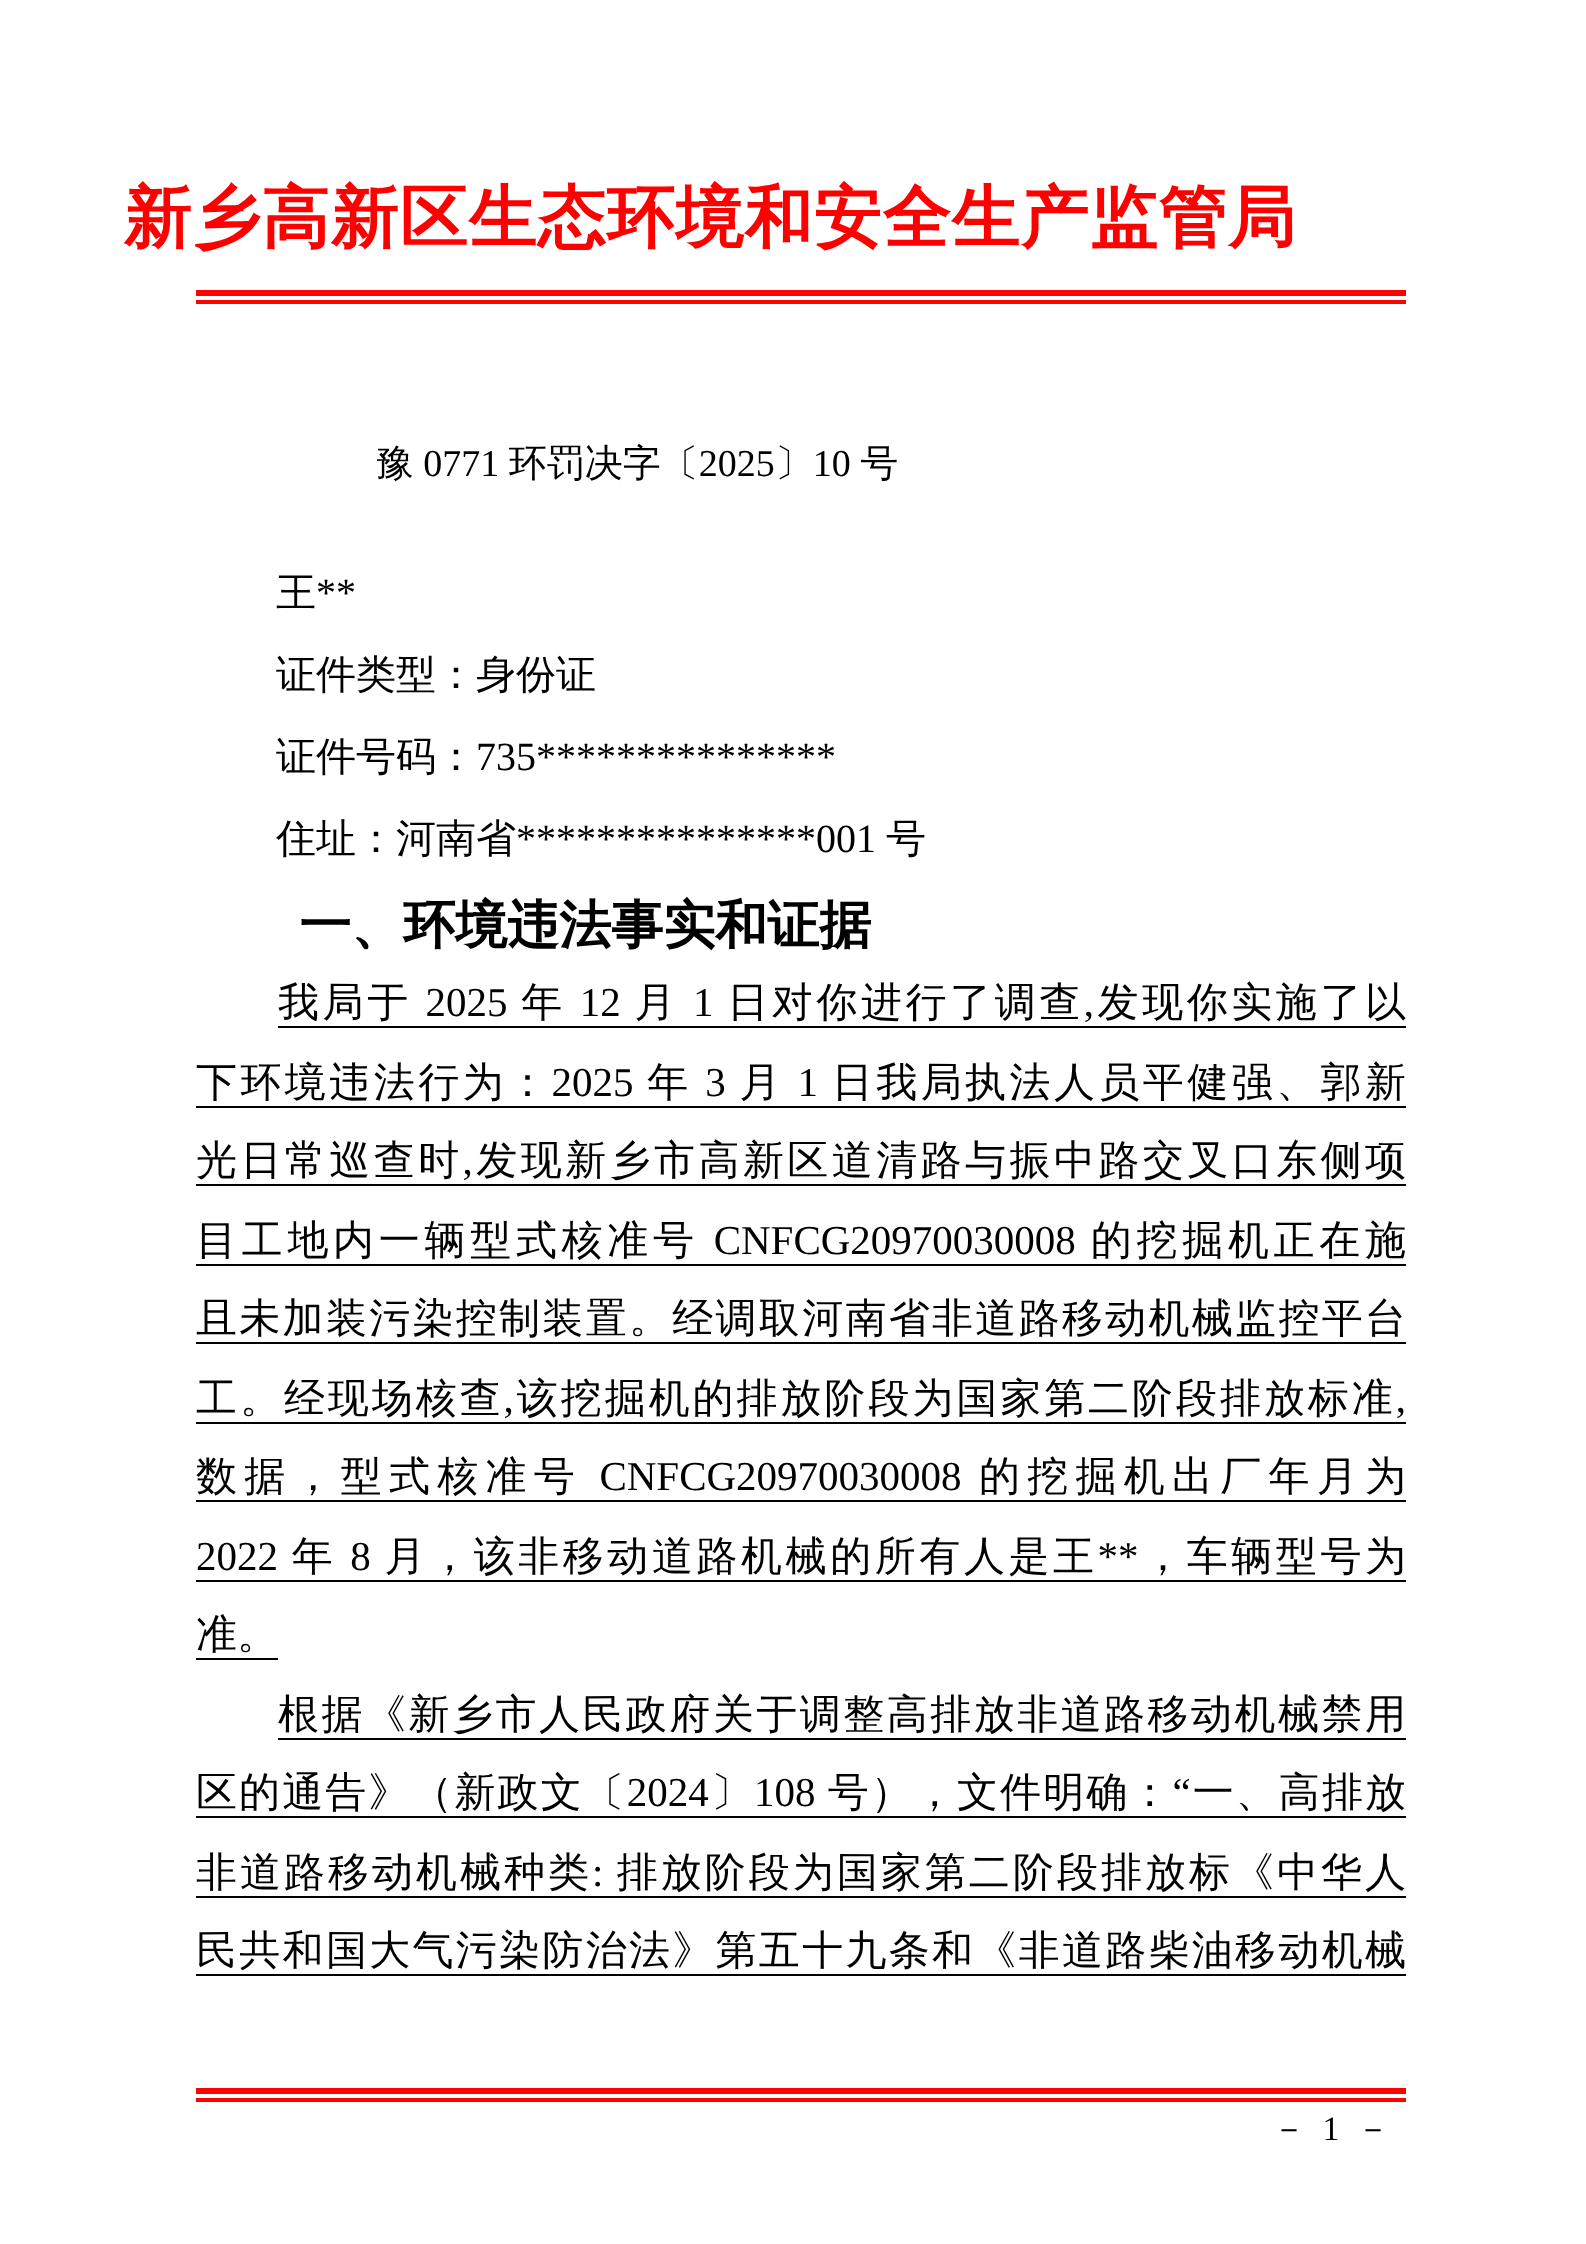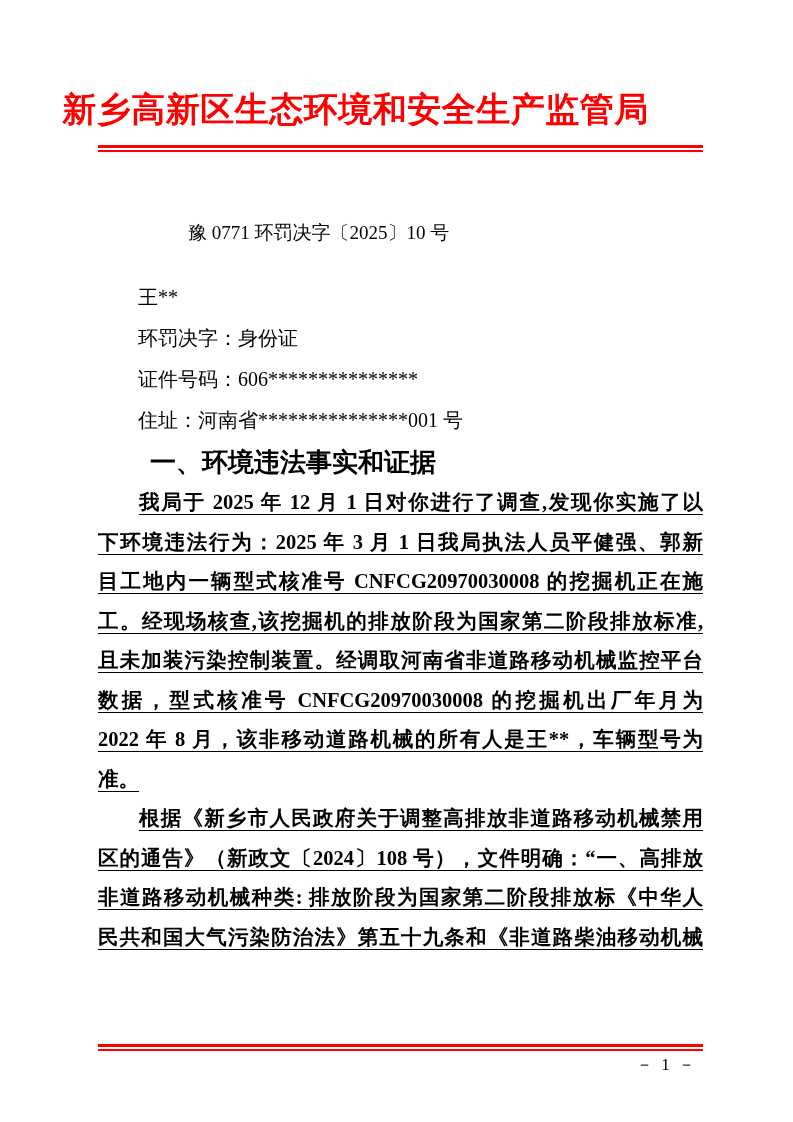--- a/index.html
+++ b/index.html
@@ -77,21 +77,20 @@
   .bline {
     font-size: 20.5px;
     line-height: 39.5px;
     text-align: justify;
     text-align-last: justify;
     text-decoration: underline;
     text-underline-offset: 5px;
     text-decoration-thickness: 1.3px;
     overflow: hidden;
     height: 39.5px;
-    font-weight: bold;
   }
   .bline.first { text-indent: 2em; }
   .bline.short { text-align-last: left; }
 
   
   .page-number {
     position: absolute;
     top: 1053px; left: 98px;
     width: 605px;
     text-align: right;
@@ -110,31 +109,32 @@
   <div class="org-title">新乡高新区生态环境和安全生产监管局</div>
   <div class="rule rule-header">
     <div class="rule-a"></div>
     <div class="rule-b"></div>
   </div>
 
   <div class="doc-number">豫 0771 环罚决字〔2025〕10 号</div>
 
   <div class="main">
     <div class="r-line">王**</div>
-    <div class="r-line">环罚决字：身份证</div>
-    <div class="r-line">证件号码：606***************</div>
+    <div class="r-line">证件类型：身份证</div>
+    <div class="r-line">证件号码：735***************</div>
     <div class="r-line">住址：河南省***************001 号</div>
 
     <div class="section-heading">一、环境违法事实和证据</div>
 
     <div class="bline first">我局于 2025 年 12 月 1 日对你进行了调查,发现你实施了以</div>
     <div class="bline">下环境违法行为：2025 年 3 月 1 日我局执法人员平健强、郭新</div>
+    <div class="bline">光日常巡查时,发现新乡市高新区道清路与振中路交叉口东侧项</div>
     <div class="bline">目工地内一辆型式核准号 CNFCG20970030008 的挖掘机正在施</div>
+    <div class="bline">且未加装污染控制装置。经调取河南省非道路移动机械监控平台</div>
     <div class="bline">工。经现场核查,该挖掘机的排放阶段为国家第二阶段排放标准,</div>
-    <div class="bline">且未加装污染控制装置。经调取河南省非道路移动机械监控平台</div>
     <div class="bline">数据，型式核准号 CNFCG20970030008 的挖掘机出厂年月为</div>
     <div class="bline">2022 年 8 月，该非移动道路机械的所有人是王**，车辆型号为</div>
     <div class="bline short">准。</div>
 
     <div class="bline first">根据《新乡市人民政府关于调整高排放非道路移动机械禁用</div>
     <div class="bline">区的通告》（新政文〔2024〕108 号），文件明确：“一、高排放</div>
     <div class="bline">非道路移动机械种类: 排放阶段为国家第二阶段排放标《中华人</div>
     <div class="bline">民共和国大气污染防治法》第五十九条和《非道路柴油移动机械</div>
   </div>
 

